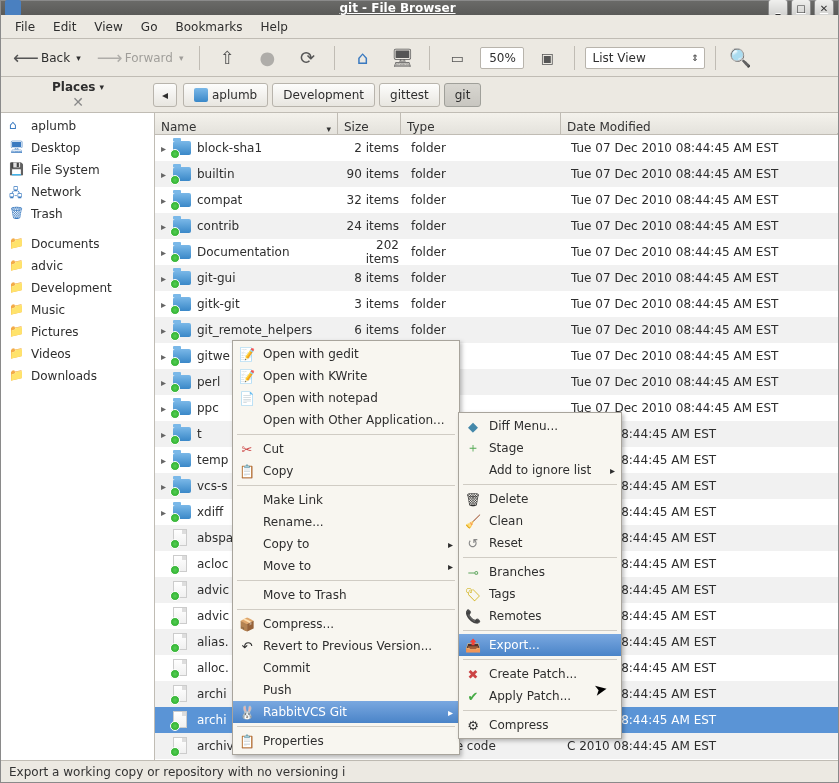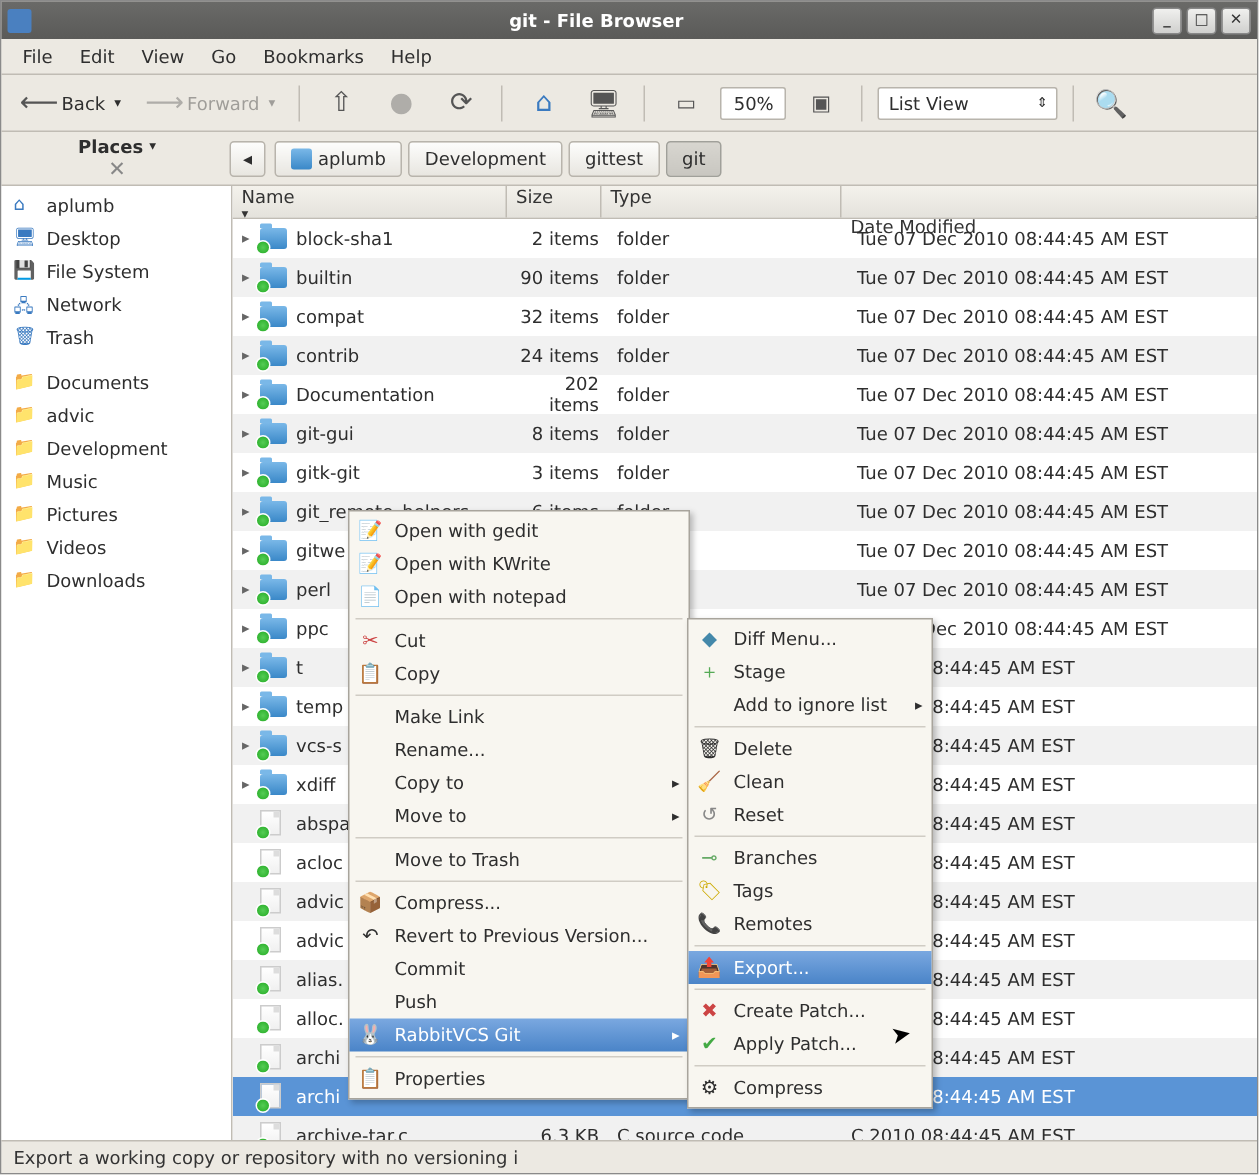--- a/index.html
+++ b/index.html
@@ -1,18 +1,18 @@
 <!DOCTYPE html>
 <html><head>
 <meta charset="utf-8">
 <style>
 * { box-sizing: border-box; margin: 0; padding: 0; }
 body { font-family: "DejaVu Sans", "Liberation Sans", sans-serif; font-size: 12px; color: #2e2e2e; background: #ece9e2; width: 839px; height: 783px; overflow: hidden; position: relative; }
 .window { width: 839px; height: 783px; display: flex; flex-direction: column; border: 1px solid #8a8a8a; }
-.titlebar { height: 25px; background: linear-gradient(#6a6a68, #5a5a58); display: flex; align-items: center; color: #fff; font-weight: bold; padding: 0 4px; }
+.titlebar { height: 14px; background: linear-gradient(#6a6a68, #5a5a58); display: flex; align-items: center; color: #fff; font-weight: bold; padding: 0 4px; text-decoration: underline; }
 .titlebar .icon { width: 16px; height: 16px; background: #4a80c0; border-radius: 2px; margin-right: 6px; flex-shrink: 0; }
 .titlebar .title { flex: 1; text-align: center; font-size: 12px; }
 .titlebar .winbtns { display: flex; gap: 3px; }
 .titlebar .winbtn { width: 20px; height: 18px; background: linear-gradient(#f0f0ee, #d0d0ce); border: 1px solid #888; border-radius: 3px; display: flex; align-items: center; justify-content: center; font-size: 10px; cursor: pointer; color:#333; }
 .menubar { height: 24px; background: #ece9e2; border-bottom: 1px solid #c0bcb4; display: flex; align-items: center; padding: 0 6px; gap: 2px; }
 .menubar span { padding: 3px 8px; cursor: pointer; }
 .toolbar { height: 38px; background: #ece9e2; border-bottom: 1px solid #c0bcb4; display: flex; align-items: center; padding: 0 8px; gap: 6px; }
 .tb-btn { display: flex; align-items: center; gap: 4px; padding: 4px 6px; border-radius: 3px; cursor: pointer; }
 .tb-icon { width: 22px; height: 22px; display: inline-flex; align-items: center; justify-content: center; font-size: 18px; color: #555; }
 .tb-sep { width: 1px; height: 24px; background: #c0bcb4; margin: 0 4px; }
@@ -23,21 +23,21 @@
 .places-label { font-weight: bold; display:flex; align-items:center; gap:4px; }
 .loc-back { width: 24px; height: 24px; border: 1px solid #b8b4ac; border-radius: 3px; background: linear-gradient(#fdfdfc,#e8e6e0); display: flex; align-items: center; justify-content: center; cursor:pointer; }
 .crumb { border: 1px solid #b8b4ac; border-radius: 3px; background: linear-gradient(#fdfdfc,#e8e6e0); padding: 3px 10px; cursor: pointer; display:flex; align-items:center; gap:4px; height:24px; }
 .crumb.active { background: linear-gradient(#d8d6d0,#c8c6c0); border-color:#a0a09a; }
 .body { flex: 1; display: flex; overflow: hidden; background: #fff; }
 .sidebar { width: 154px; background: #fff; border-right: 1px solid #c0bcb4; overflow-y: auto; padding: 2px 0; }
 .side-item { display: flex; align-items: center; gap: 6px; padding: 3px 8px; cursor: pointer; }
 .side-icon { width: 16px; height: 16px; flex-shrink: 0; }
 .main { flex: 1; display: flex; flex-direction: column; position: relative; overflow: hidden; }
 .col-headers { height: 22px; background: linear-gradient(#f4f2ec,#e4e2dc); border-bottom: 1px solid #c0bcb4; display: flex; align-items: stretch; }
-.col-h { border-right: 1px solid #c0bcb4; display: flex; align-items: flex-start; padding: 0 6px; font-size: 12px; color: #333; flex-direction: column; }
+.col-h { border-right: 1px solid #c0bcb4; display: flex; align-items: flex-end; padding: 0 6px; font-size: 12px; color: #333; }
 .col-h.name { width: 183px; justify-content: space-between; }
 .col-h.size { width: 63px; }
 .col-h.type { width: 160px; }
 .col-h.date { flex: 1; margin-top: 20px; }
 .filelist-wrap { flex: 1; overflow-y: scroll; position: relative; }
 .row { height: 26px; display: flex; align-items: center; padding-left: 6px; border-bottom: 0px solid transparent; }
 .row:nth-child(even) { background: #f1f1f1; }
 .row.selected { background: #5a94d6; color: #fff; }
 .expander { width: 12px; font-size: 10px; color: #666; flex-shrink: 0; }
 .file-icon { width: 20px; height: 18px; flex-shrink: 0; margin-right: 4px; position: relative; }
@@ -512,20 +512,24 @@
       <span>Open with gedit</span>
     </div>
     <div class="ctx-item">
       <span class="ctx-icon">📝</span>
       <span>Open with KWrite</span>
     </div>
     <div class="ctx-item">
       <span class="ctx-icon">📄</span>
       <span>Open with notepad</span>
     </div>
+    <div class="ctx-item">
+      <span class="ctx-icon"></span>
+      <span>Open with Other Application...</span>
+    </div>
     <div class="ctx-sep"></div>
     <div class="ctx-item">
       <span class="ctx-icon" style="color: rgb(204, 68, 68);">✂</span>
       <span>Cut</span>
     </div>
     <div class="ctx-item">
       <span class="ctx-icon">📋</span>
       <span>Copy</span>
     </div>
     <div class="ctx-sep"></div>

